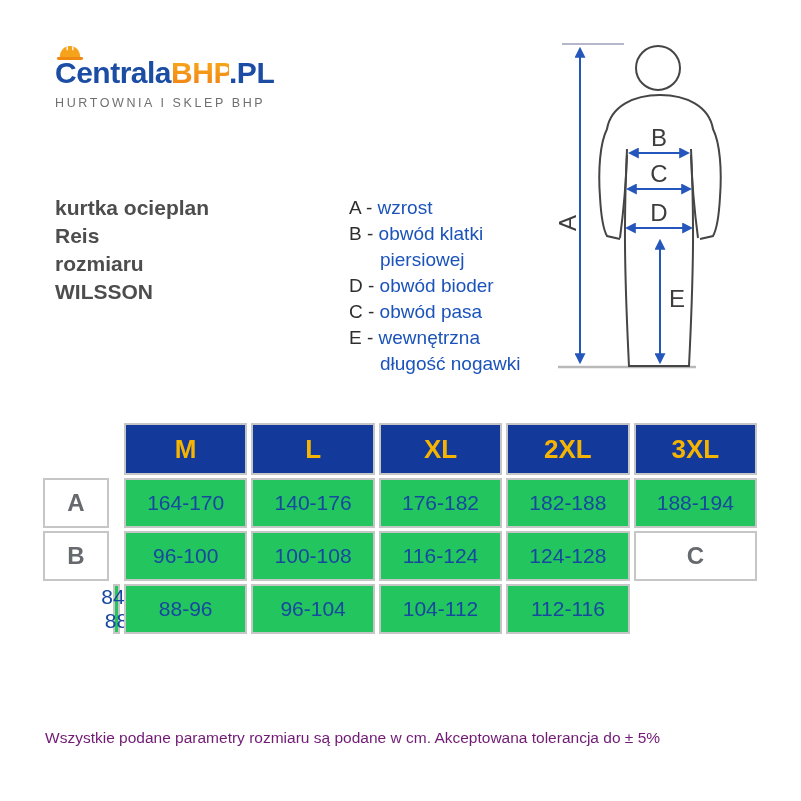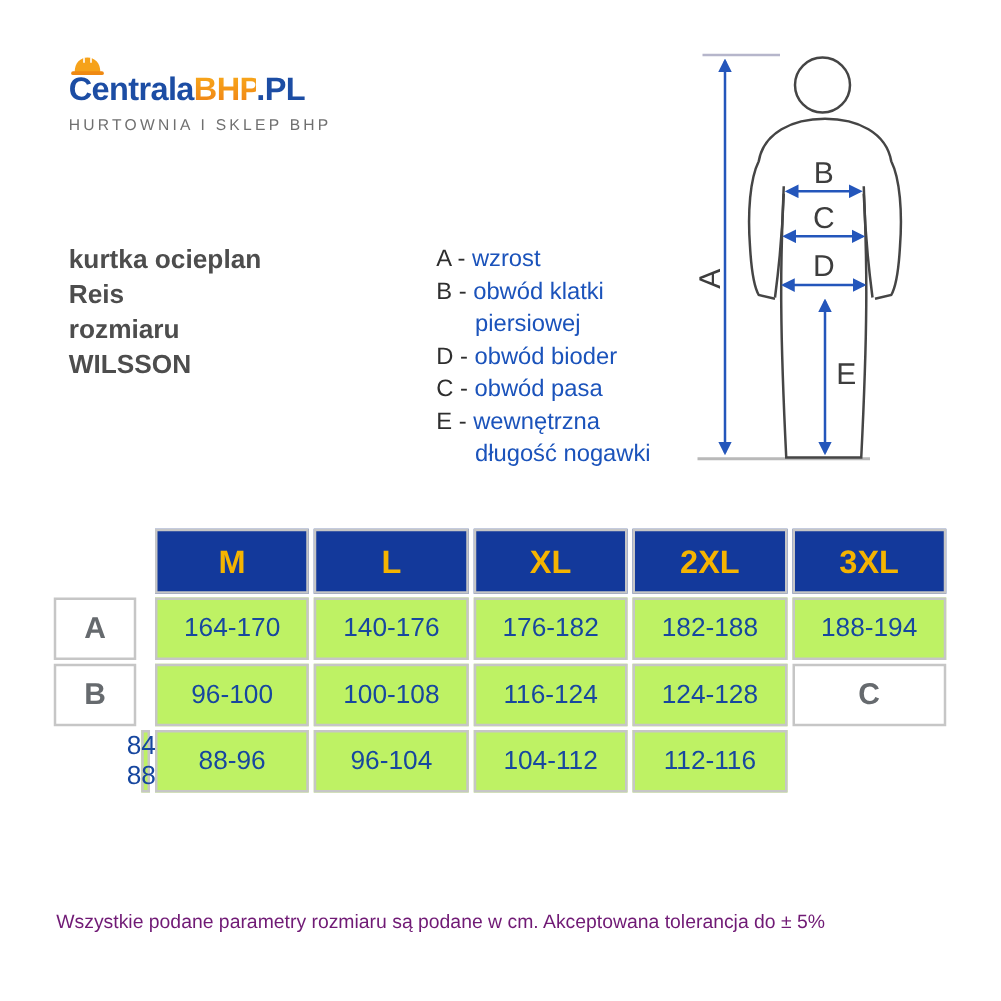--- a/index.html
+++ b/index.html
@@ -5,21 +5,21 @@
   html,body{margin:0;padding:0;}
   body{
     width:801px;height:801px;background:#ffffff;overflow:hidden;position:relative;
     font-family:"Liberation Sans", sans-serif;
   }
   .abs{position:absolute;}
 
   
   .logo{left:55px;top:42px;}
   .hat{position:absolute;left:1px;top:2px;width:28px;height:18px;}
-  .brand{position:relative;padding-top:14px;font-size:26px;font-weight:bold;letter-spacing:-0.5px;white-space:nowrap;}
+  .brand{position:relative;padding-top:14px;font-size:30px;font-weight:bold;letter-spacing:-0.5px;white-space:nowrap;}
   .brand .b1,.brand .b3{color:#1c4da4;}
   .brand .b2{background:linear-gradient(180deg,#f9ae1c,#ef7f14);-webkit-background-clip:text;background-clip:text;color:transparent;}
   .subtitle{margin-top:6px;font-size:12.5px;letter-spacing:2.6px;color:#6f6f6f;white-space:nowrap;}
 
   
   .product{left:55px;top:194px;font-size:21px;font-weight:bold;color:#4d4d4d;line-height:28px;}
 
   
   .legend{left:349px;top:195px;font-size:19px;line-height:26px;}
   .legend-line{white-space:nowrap;}
@@ -35,21 +35,21 @@
     left:43px;top:423px;width:714px;
     display:grid;
     grid-template-columns:66px 7px repeat(5,1fr);
     grid-template-rows:52px 50px 50px 50px;
     column-gap:4px;row-gap:3px;
   }
   .cell{display:flex;align-items:center;justify-content:center;box-sizing:border-box;}
   .cell.corner,.cell.spacer{background:transparent;border:none;}
   .cell.head{background:#13399b;border:2px solid #c6c6c6;color:#f5b400;font-size:26px;font-weight:bold;}
   .cell.rlabel{background:#fff;border:2px solid #c6c6c6;color:#666a6e;font-size:24px;font-weight:bold;}
-  .cell.val{background:#bef264;border:2px solid #c6c6c6;color:#17479f;font-size:21px;}
+  .cell.val{background:#22c55e;border:2px solid #c6c6c6;color:#17479f;font-size:21px;text-align:center;}
 
   
   .footer{left:45px;top:729px;font-size:15.5px;color:#701a75;white-space:nowrap;}
 </style>
 </head>
 <body>
 
 <div class="abs logo">
   <svg class="hat" viewBox="0 0 30 18">
     <path d="M4,14 C4,6 9,1.5 15,1.5 C21,1.5 26,6 26,14 Z" fill="#f6a21a"></path>

